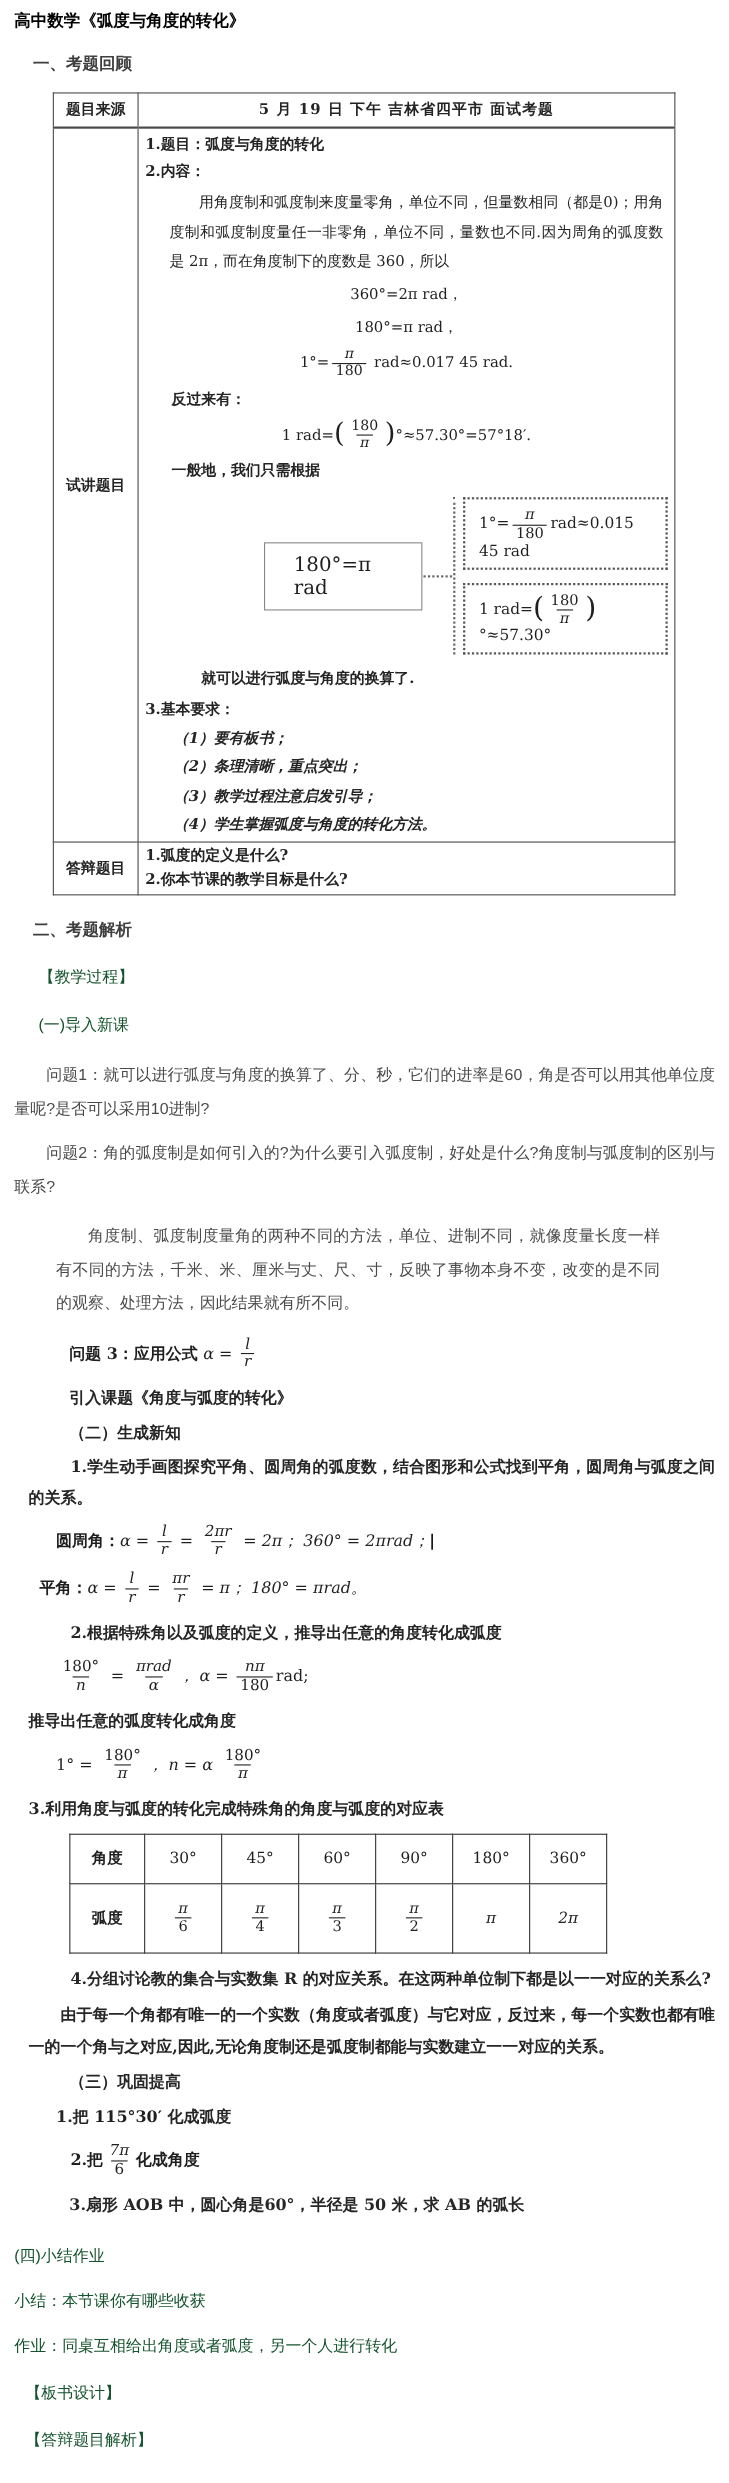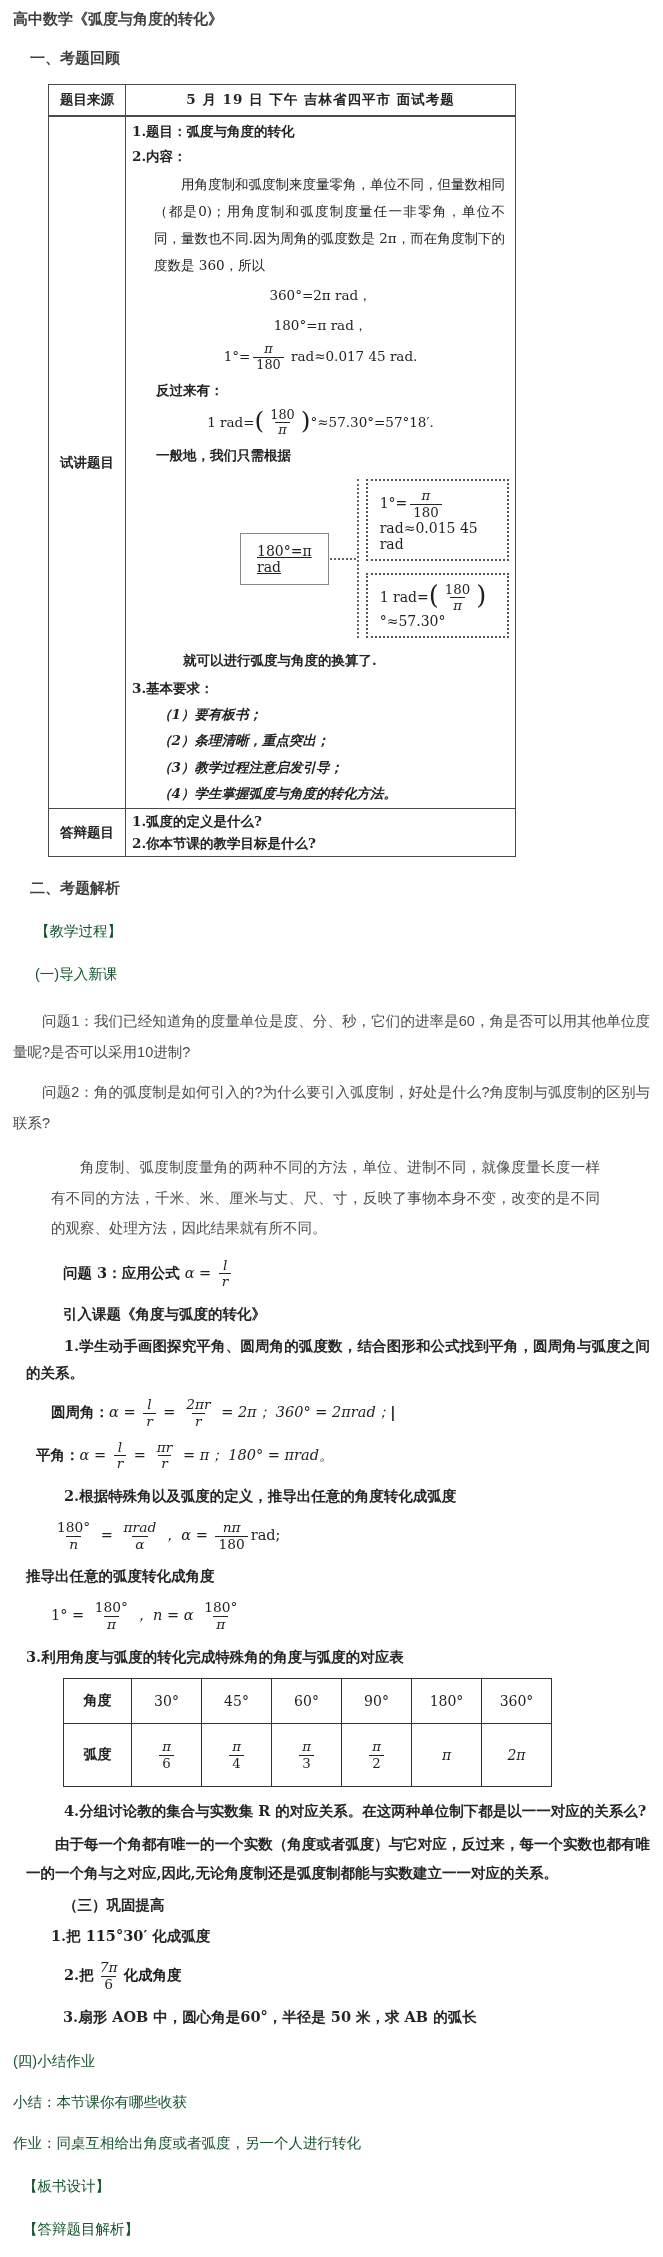--- a/index.html
+++ b/index.html
@@ -7,56 +7,56 @@
     position:relative;
     width:663px;min-height:2257px;
     margin:0 auto;background:#fff;
     font-family:"Liberation Sans","DejaVu Sans",sans-serif;
     color:#4a4a4a;font-size:14.5px;
     overflow:hidden;
     box-sizing:border-box;
     padding:8px 13px 30px 13px;
   }
   
-  .doc-title{font-size:15px;font-weight:bold;color:#404040;margin:2px 0 20px 0;}
+  .doc-title{font-size:15px;font-weight:bold;color:#000000;margin:2px 0 20px 0;}
   .sec-head{font-size:15px;font-weight:bold;color:#3f3f3f;margin:14px 0 16px 17px;}
   .bracket-head{margin:24px 0 24px 22px;color:#14532d;}
   .plain-line{margin:22px 0;color:#14532d;}
   .ind{text-indent:2em;}
   .p{line-height:2.1;text-align:justify;margin:10px 0;}
   .inset{margin:14px 50px 14px 38px;}
   
   .serif{font-family:"DejaVu Serif","Liberation Serif",serif;color:#262626;}
   .bold{font-weight:bold;}
   .math{font-family:"DejaVu Serif","Liberation Serif",serif;font-style:italic;color:#1f1f1f;}
   .rm{font-style:normal;text-align:center;}
   .cn{font-style:normal;font-weight:bold;}
   .frac{display:inline-flex;flex-direction:column;align-items:center;vertical-align:middle;margin:0 3px;line-height:1.15;font-size:0.95em;}
   .frac .fn{display:block;padding:0 3px;}
   .frac .fd{display:block;border-top:1px solid #222;padding:0 3px;}
   .paren{font-size:185%;font-weight:400;line-height:0;vertical-align:-0.1em;font-style:normal;}
   .cursor{font-style:normal;font-weight:bold;color:#111;}
   
-  table.review{border-collapse:collapse;width:468px;margin:6px 0 0 35px;table-layout:fixed;
+  table.review{border-collapse:collapse;width:566px;margin:6px 0 0 35px;table-layout:fixed;
     font-family:"DejaVu Serif","Liberation Serif",serif;color:#242424;font-size:13.5px;}
   table.review td{border:1.5px solid #4a4a4a;vertical-align:middle;padding:2px 6px;}
   table.review td.lbl{width:70px;text-align:center;font-weight:bold;padding:2px 3px;}
   table.review tr.hdr td{border-bottom:2.5px solid #4a4a4a;height:26px;}
   .hdr-val{text-align:center;font-weight:bold;letter-spacing:1px;}
   td.cell-content{padding:4px 10px 6px 10px;}
   .t-line{line-height:1.85;font-weight:bold;}
   .t-para{line-height:2.0;text-align:justify;margin:2px 4px 2px 22px;text-indent:2em;}
   .t-center{text-align:center;line-height:1.9;margin:4px 0;}
   .t-left{margin-left:24px;line-height:2.0;font-weight:bold;}
   .t-concl{margin-left:24px;line-height:2.2;text-indent:2em;font-weight:bold;}
   .req{margin-left:26px;line-height:1.95;font-weight:bold;font-style:italic;}
   .def-line{line-height:1.6;font-weight:bold;}
   
   .diagram{display:flex;align-items:center;margin:10px 0 8px 108px;}
-  .box-solid{border:1px solid #888;padding:9px 16px;font-size:14px;text-decoration:underline;}
+  .box-solid{border:1px solid #888;padding:9px 26px;font-size:18px;}
   .connector{width:26px;border-top:2.5px dotted #666;flex:none;margin:0 1px;}
   .dcol{display:flex;flex-direction:column;gap:12px;border-left:2.5px dotted #666;padding-left:7px;}
   .box-dash{border:2px dotted #555;padding:7px 12px;font-size:14px;}
   
   table.angles{border-collapse:collapse;margin:8px 0 10px 50px;
     font-family:"DejaVu Serif","Liberation Serif",serif;color:#1f1f1f;font-size:14px;}
   table.angles td{border:1.5px solid #333;text-align:center;vertical-align:middle;width:67px;}
   table.angles td.alabel{width:65px;font-weight:bold;}
   table.angles tr.r1 td{height:42px;}
   table.angles tr.r2 td{height:60px;}
@@ -143,32 +143,33 @@
       </td>
     </tr>
   </tbody>
     </table>
 
   <div class="sec-head" style="margin-top:22px;">二、考题解析</div>
 
   <div class="bracket-head">【教学过程】</div>
   <div class="plain-line" style="margin-left:22px;">(一)导入新课</div>
 
-  <div class="p ind">问题1：我们已经知道角的度量单位是度、分、秒，它们的进率是60，角是否可以用其他单位度量呢?是否可以采用10进制?</div>
+  <div class="p ind">问题1：就可以进行弧度与角度的换算了、分、秒，它们的进率是60，角是否可以用其他单位度量呢?是否可以采用10进制?</div>
   <div class="p ind">问题2：角的弧度制是如何引入的?为什么要引入弧度制，好处是什么?角度制与弧度制的区别与联系?</div>
   <div class="p ind inset">角度制、弧度制度量角的两种不同的方法，单位、进制不同，就像度量长度一样有不同的方法，千米、米、厘米与丈、尺、寸，反映了事物本身不变，改变的是不同的观察、处理方法，因此结果就有所不同。</div>
 
   <div class="m-line math" style="margin-left:50px;">
     <span class="cn">问题 3：应用公式 </span><span>α = </span><span class="frac">
         <span class="fn">l</span>
         <span class="fd">r</span>
       </span>
   </div>
 
   <div class="s-line serif bold" style="padding-left:50px;">引入课题《角度与弧度的转化》</div>
+  <div class="s-line serif bold" style="padding-left:50px;">（二）生成新知</div>
   <div class="s-line serif bold s-ind" style="text-align:justify;">1.学生动手画图探究平角、圆周角的弧度数，结合图形和公式找到平角，圆周角与弧度之间的关系。</div>
 
   <div class="m-line math" style="margin-left:38px;">
     <span class="cn">圆周角：</span><span>α = </span><span class="frac">
         <span class="fn">l</span>
         <span class="fd">r</span>
       </span><span> = </span><span class="frac">
         <span class="fn">2πr</span>
         <span class="fd">r</span>
       </span><span> = 2π；  360° = 2πrad；</span><span class="cursor">|</span>

